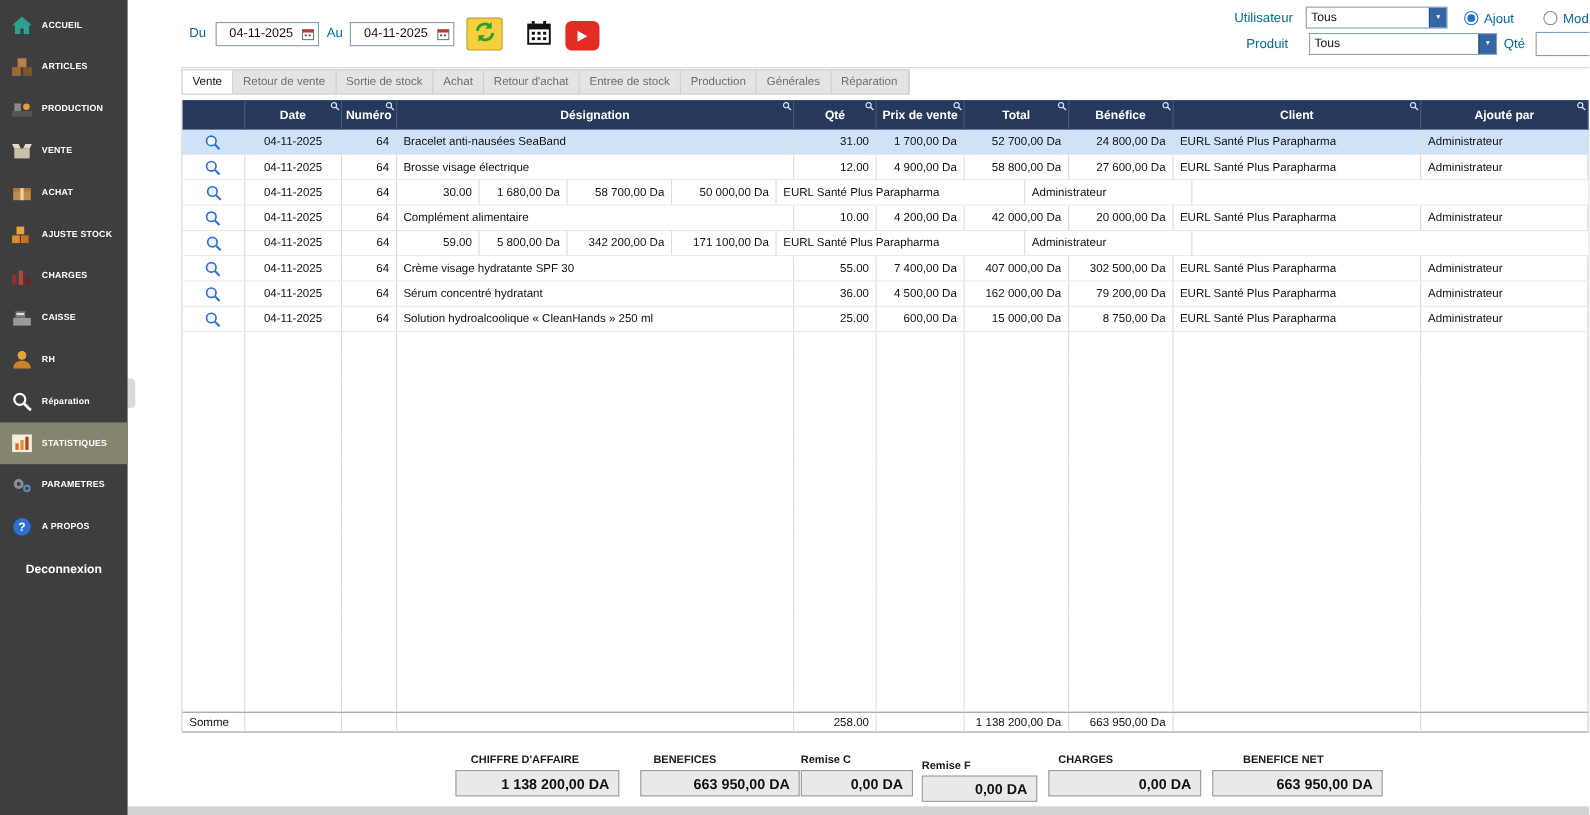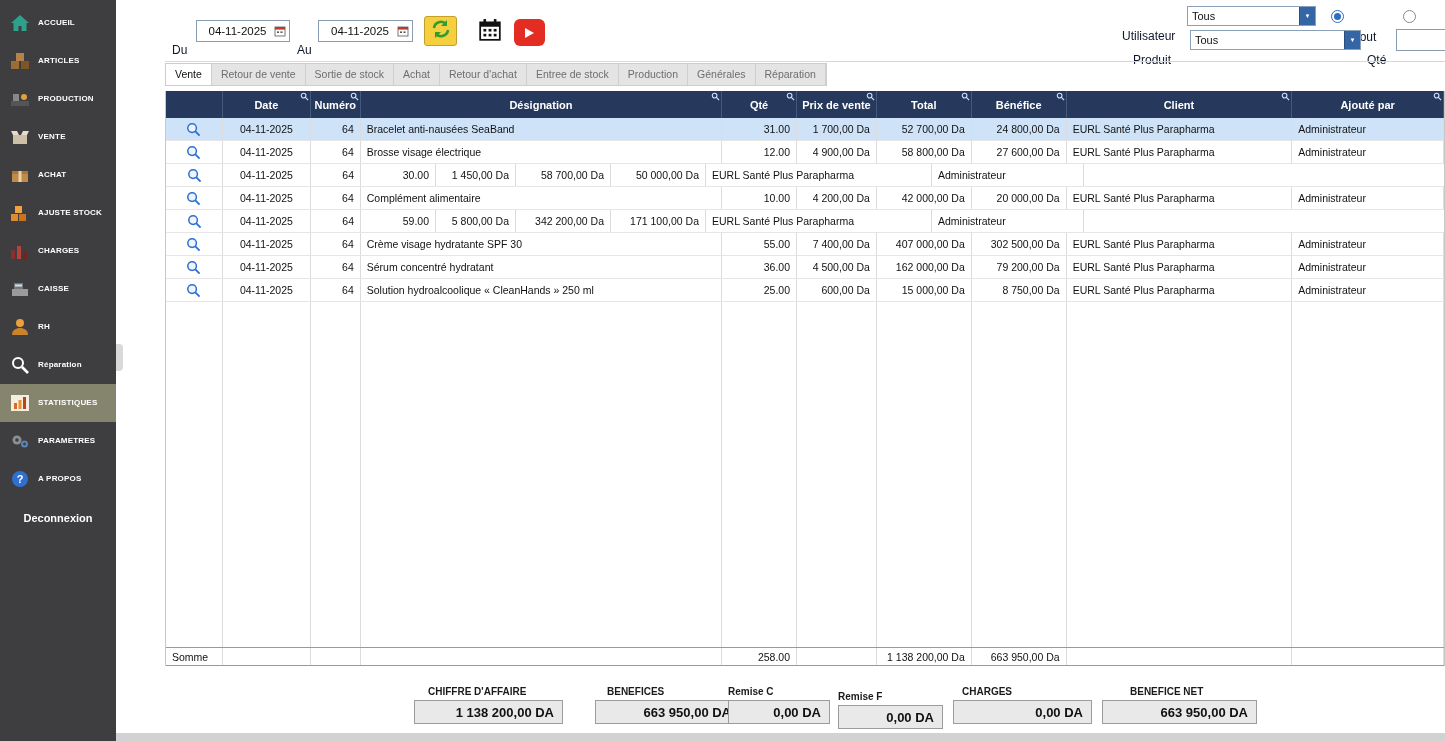--- a/index.html
+++ b/index.html
@@ -15,21 +15,21 @@
   .side-item.active { background: #85846c; }
   .sicon { width: 24px; flex: 0 0 24px; display: flex; align-items: center; justify-content: center; }
   .slbl { margin-left: 6px; color: #fff; font-size: 8px; font-weight: bold;
     letter-spacing: .2px; line-height: 1.2; }
   .logout { margin-top: 14px; text-align: center; color: #fff; font-size: 11px;
     font-weight: bold; cursor: pointer; }
   .collapse-handle { position: absolute; left: 116px; top: 344px; width: 7px; height: 27px;
     background: #d9d9d9; border-radius: 0 4px 4px 0; cursor: pointer; }
 
   
-  .flbl { position: absolute; font-size: 12px; color: #0f172a; white-space: nowrap; margin-top: 20px; }
+  .flbl { position: absolute; font-size: 12px; color: #0369a1; white-space: nowrap; }
   .datein { position: absolute; height: 22px; border: 1px solid #8a9cb2; background: #fff;
     display: flex; align-items: center; padding: 0 2px 0 4px; }
   .datein input { border: none; outline: none; width: 100%; font-size: 11.5px;
     font-family: "Liberation Sans", sans-serif; text-align: center; color: #111; background: transparent; }
   .calmini { flex: 0 0 13px; display: flex; align-items: center; cursor: pointer; }
   .btn { position: absolute; display: flex; align-items: center; justify-content: center; cursor: pointer; }
   .btn-refresh { width: 33px; height: 30px; background: #f6cf3f; border: 1px solid #c2a02a; border-radius: 3px; }
   .btn-cal { width: 28px; height: 28px; background: #fff; }
   .btn-yt { width: 31px; height: 27px; background: #e32c22; border-radius: 6px; }
   .yt-tri { width: 0; height: 0; border-left: 9px solid #fff; border-top: 5.5px solid transparent;
@@ -416,21 +416,21 @@
       <div class="grow">
         <div class="gcell a-c" style="width: 57px;">
           <span class="rowmag"><svg width="15" height="15" viewBox="0 0 16 16">
               <circle cx="6.5" cy="6.5" r="4.6" fill="#eef5fc" stroke="#2e6fd0" stroke-width="1.6"></circle>
               <line x1="10" y1="10" x2="14.5" y2="14.5" stroke="#2e6fd0" stroke-width="2"></line>
             </svg></span>
         </div>
         <div class="gcell a-c" style="width: 88px;">04-11-2025</div>
         <div class="gcell a-r" style="width: 50px;">64</div>
         <div class="gcell a-r" style="width: 75px;">30.00</div>
-        <div class="gcell a-r" style="width: 80px;">1 450,00 Da</div>
+        <div class="gcell a-r" style="width: 80px;">1 680,00 Da</div>
         <div class="gcell a-r" style="width: 95px;">58 700,00 Da</div>
         <div class="gcell a-r" style="width: 95px;">50 000,00 Da</div>
         <div class="gcell a-l" style="width: 226px;">EURL Santé Plus Parapharma</div>
         <div class="gcell a-l" style="width: 152px;">Administrateur</div>
       </div>
       <div class="grow">
         <div class="gcell a-c" style="width: 57px;">
           <span class="rowmag"><svg width="15" height="15" viewBox="0 0 16 16">
               <circle cx="6.5" cy="6.5" r="4.6" fill="#eef5fc" stroke="#2e6fd0" stroke-width="1.6"></circle>
               <line x1="10" y1="10" x2="14.5" y2="14.5" stroke="#2e6fd0" stroke-width="2"></line>
@@ -705,21 +705,21 @@
         <div class="gcell a-l" style="width: 226px;"></div>
         <div class="gcell a-l" style="width: 152px;"></div>
       </div>
     </div>
 
   <div>
       <div class="sumgrp" style="left: 414px; top: 686px; width: 149px;">
         <div class="sumlbl" style="margin-left: 14px;">CHIFFRE D'AFFAIRE</div>
         <div class="sumbox">1 138 200,00 DA</div>
       </div>
-      <div class="sumgrp" style="left: 595px; top: 686px; width: 145px;">
+      <div class="sumgrp" style="left: 582px; top: 686px; width: 145px;">
         <div class="sumlbl" style="margin-left: 12px;">BENEFICES</div>
         <div class="sumbox">663 950,00 DA</div>
       </div>
       <div class="sumgrp" style="left: 728px; top: 686px; width: 102px;">
         <div class="sumlbl" style="margin-left: 0px;">Remise C</div>
         <div class="sumbox">0,00 DA</div>
       </div>
       <div class="sumgrp" style="left: 838px; top: 691px; width: 105px;">
         <div class="sumlbl" style="margin-left: 0px;">Remise F</div>
         <div class="sumbox">0,00 DA</div>

